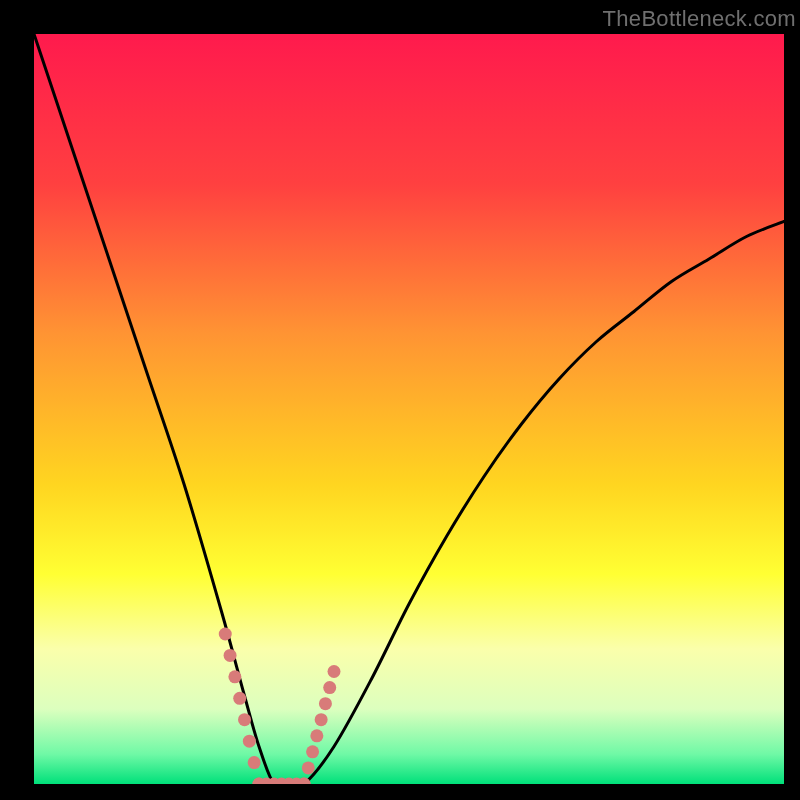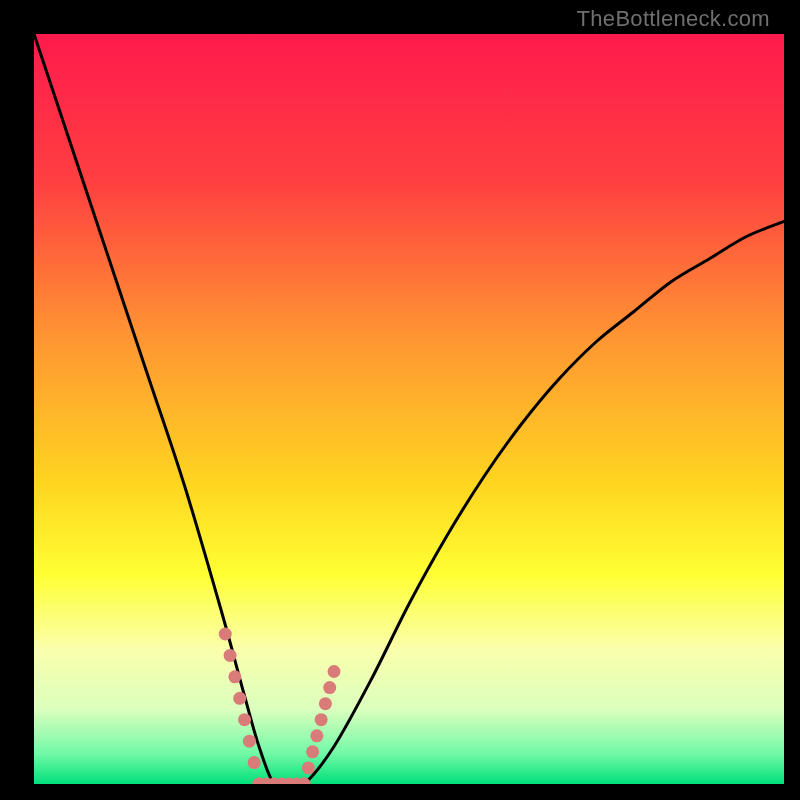--- a/index.html
+++ b/index.html
@@ -30,21 +30,21 @@
   }
 
   .gradient-bg {
     position: absolute;
     inset: 0;
   }
 
   .watermark {
     position: absolute;
     top: 6px;
-    right: 30px;
+    right: 4px;
     color: #6f6f6f;
     font-size: 22px;
     letter-spacing: 0.3px;
     font-weight: 500;
     z-index: 20;
   }
 
   svg.curve-layer {
     position: absolute;
     inset: 0;

